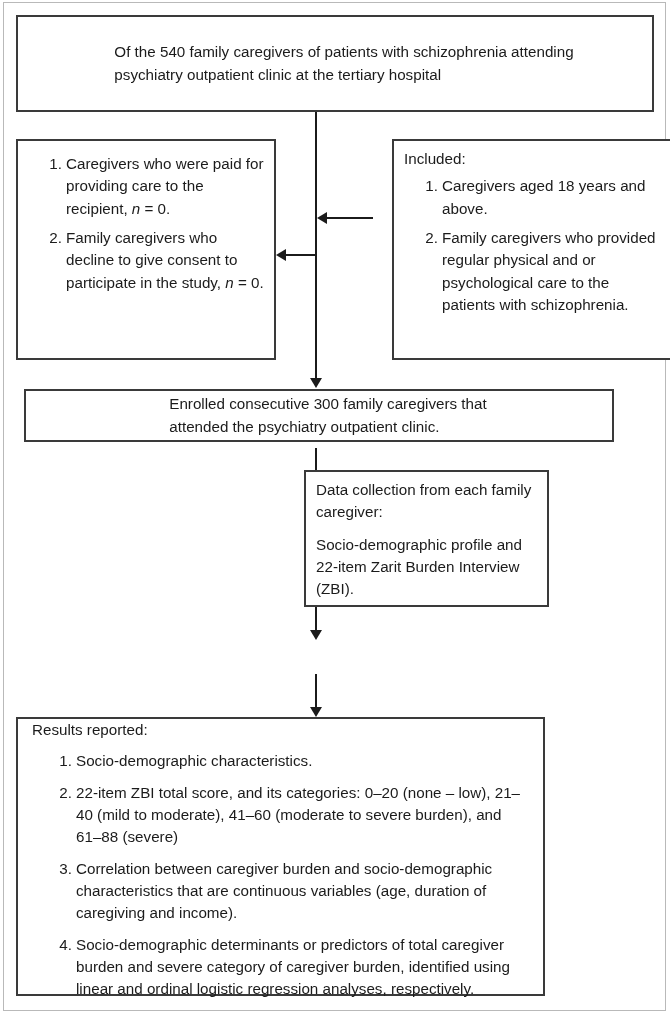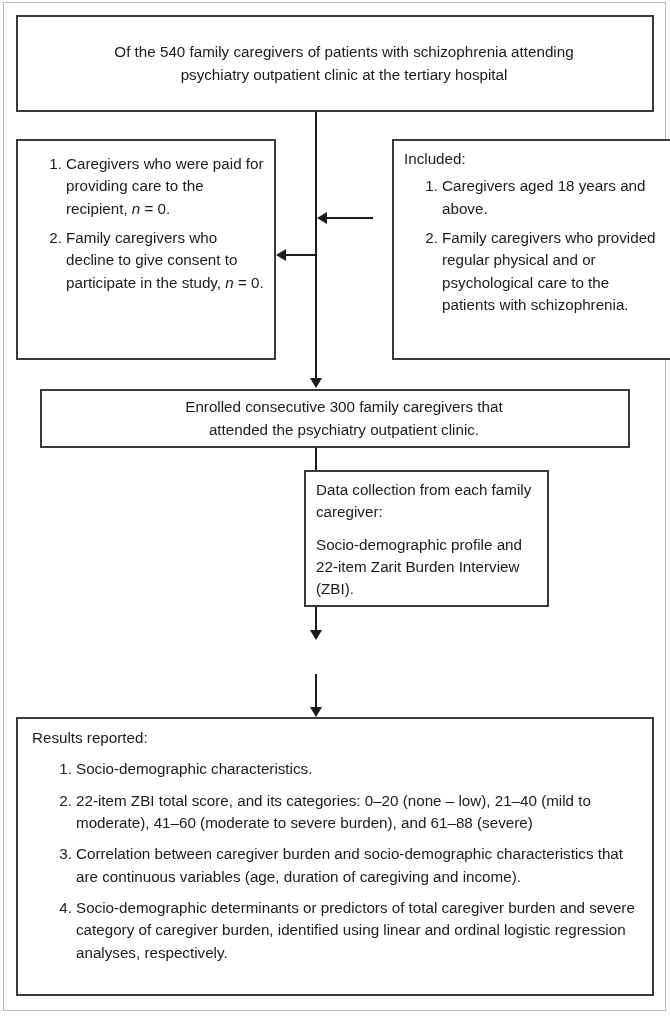--- a/index.html
+++ b/index.html
@@ -31,21 +31,21 @@
   .box {
     position: absolute;
     box-sizing: border-box;
     border: 2px solid #3a3a3a;
     background: #ffffff;
     font-size: 15.2px;
     line-height: 1.47;
     color: #1b1b1b;
   }
   .box.center {
-    text-align: center;
+    text-align: left;
     padding-left: 28px;
   }
   .pad {
     padding: 7px 10px;
   }
   .hd {
     margin: 0 0 2px 0;
   }
   ol.items {
     list-style: none;
@@ -152,40 +152,40 @@
       </li>
     </ol>
   </div>
 
   <div class="conn h" style="left:326px; top:217px; width:47px;"></div>
   <div class="arrow-left" style="left:317px; top:212px;"></div>
 
   <div class="conn h" style="left:285px; top:254px; width:31px;"></div>
   <div class="arrow-left" style="left:276px; top:249px;"></div>
 
-  <div class="box center pad" style="left:40px; top:389px; width:590px; height:59px; display:flex; align-items:center; justify-content:center;">
+  <div class="box center pad" style="left:24px; top:389px; width:590px; height:53px; display:flex; align-items:center; justify-content:center;">
     <div>
       <div>Enrolled consecutive 300 family caregivers that</div>
       <div>attended the psychiatry outpatient clinic.</div>
     </div>
   </div>
 
   <div class="conn v" style="left:315px; top:448px; height:184px;"></div>
   <div class="arrow-down" style="left:310px; top:630px;"></div>
 
   <div class="box pad" style="left:304px; top:470px; width:245px; height:137px;">
     <div style="margin-bottom:10px;">Data collection from each family caregiver:</div>
     <div>Socio-demographic profile and 22-item Zarit Burden Interview (ZBI).</div>
   </div>
 
 
   <div class="conn v" style="left:315px; top:674px; height:35px;"></div>
   <div class="arrow-down" style="left:310px; top:707px;"></div>
 
-  <div class="box results pad" style="left:16px; top:717px; width:638px; height:279px; padding:8px 14px;">
+  <div class="box results pad" style="left:16px; top:717px; width:529px; height:279px; padding:0 14px;">
     <div class="hd">Results reported:</div>
     <ol class="items">
       <li>
         <span class="num">1.</span><span>Socio-demographic characteristics.</span>
       </li>
       <li>
         <span class="num">2.</span><span>22-item ZBI total score, and its categories: 0–20 (none – low), 21–40 (mild to moderate), 41–60 (moderate to severe burden), and 61–88 (severe)</span>
       </li>
       <li>
         <span class="num">3.</span><span>Correlation between caregiver burden and socio-demographic characteristics that are continuous variables (age, duration of caregiving and income).</span>

